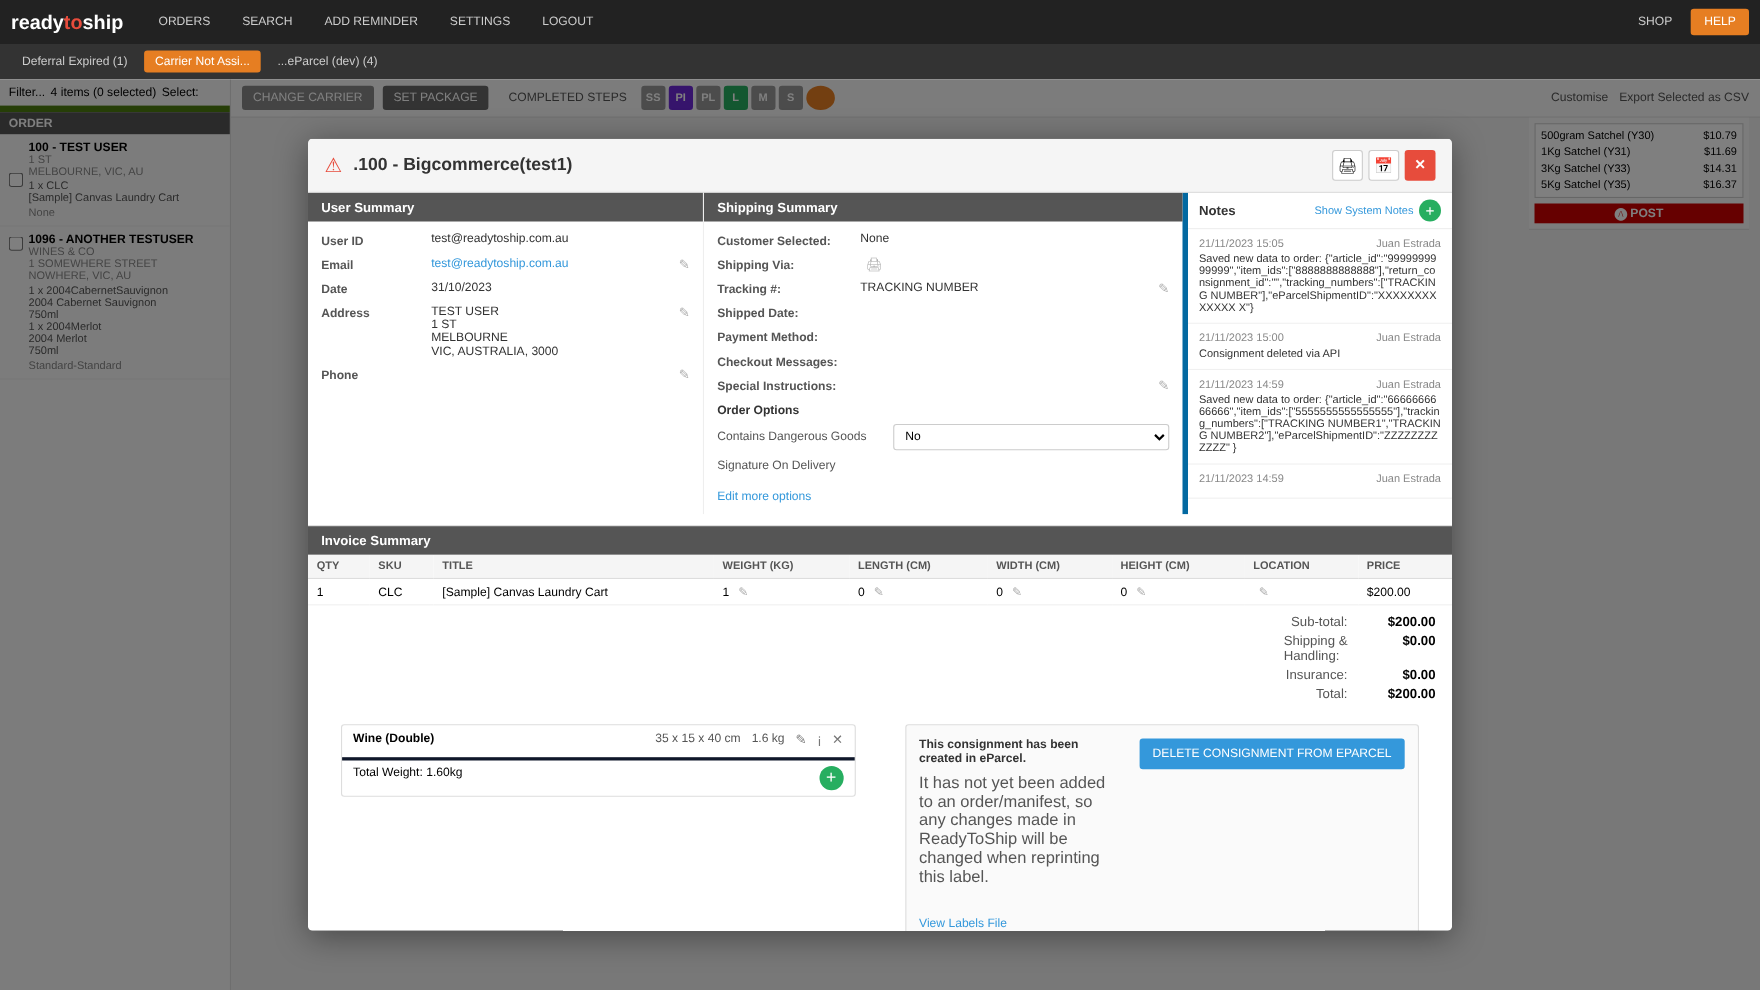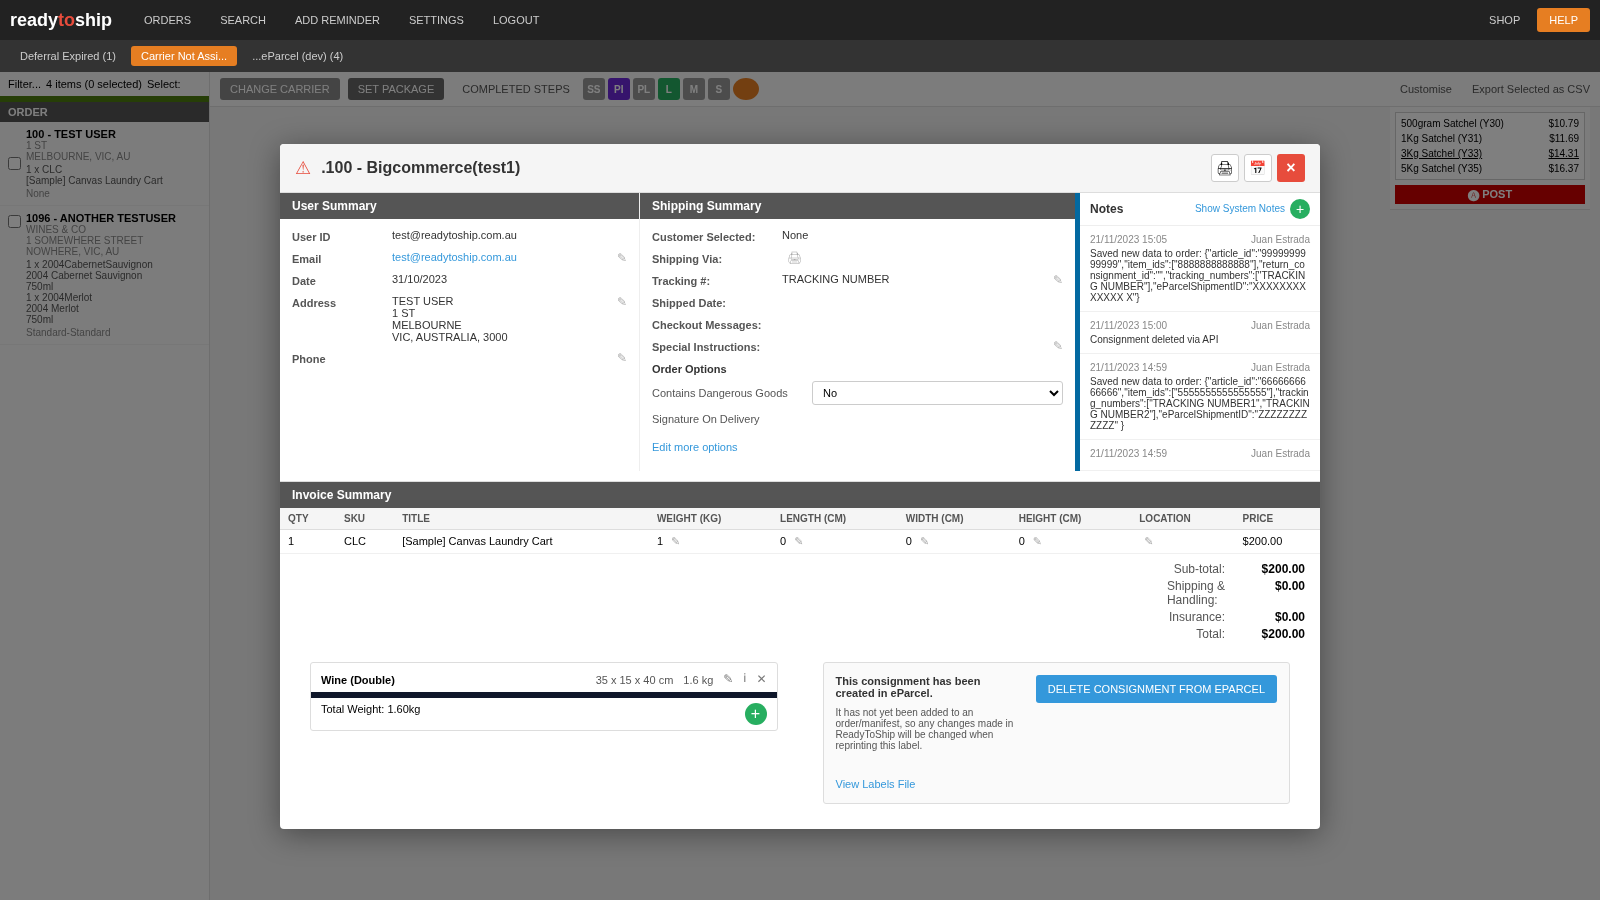--- a/index.html
+++ b/index.html
@@ -363,23 +363,23 @@
     .totals-value { width: 60px; text-align: right; font-weight: bold; }
 
     
     .package-section {
       border: 1px solid #ddd;
       border-radius: 3px;
       margin: 10px 15px;
     }
     .package-row {
       display: flex;
-      align-items: flex-end;
+      align-items: flex-start;
       padding: 6px 10px;
-      border-bottom: 6px solid #0f172a;
+      border-bottom: 3px solid #0f172a;
       gap: 10px;
     }
     .package-name { font-size: 11px; font-weight: bold; flex: 1; }
     .package-dims { font-size: 11px; color: #555; }
     .package-weight { font-size: 11px; color: #555; }
     .package-icon { cursor: pointer; color: #777; }
     .total-weight-row {
       padding: 5px 10px;
       font-size: 11px;
       display: flex;
@@ -398,21 +398,21 @@
 
     
     .consignment-box {
       border: 1px solid #ddd;
       border-radius: 3px;
       margin: 10px 15px;
       padding: 12px;
       background: #fafafa;
     }
     .consignment-text { font-size: 11px; color: #333; margin-bottom: 8px; font-weight: bold; }
-    .consignment-sub { font-size: 10px; color: #555; margin-bottom: 26px; }
+    .consignment-sub { font-size: 15px; color: #555; margin-bottom: 26px; }
     .delete-consignment-btn {
       background: #3498db;
       color: white;
       border: none;
       padding: 8px 12px;
       font-size: 11px;
       cursor: pointer;
       border-radius: 3px;
       width: 100%;
       text-align: center;
@@ -505,37 +505,37 @@
       <span class="completed-steps-label">COMPLETED STEPS</span>
       <div class="step-badges">
         <div class="step-badge badge-ss">SS</div>
         <div class="step-badge badge-pi">PI</div>
         <div class="step-badge badge-pl">PL</div>
         <div class="step-badge badge-l">L</div>
         <div class="step-badge badge-m">M</div>
         <div class="step-badge badge-s">S</div>
         <div class="step-badge badge-print" style="border-radius:50%;"></div>
       </div>
-      <div class="ml-auto" style="display:flex; gap:20px; align-items:flex-start;">
+      <div class="ml-auto" style="display:flex; gap:10px; align-items:flex-start;">
         <button class="customise-btn">Customise</button>
         <button class="export-btn">Export Selected as CSV</button>
       </div>
     </div>
 
     <div style="padding: 5px; background: #f9f9f9; border-bottom: 1px solid #ddd; font-size: 10px; max-width: 200px; margin-left: auto; margin-right: 10px;">
       <div style="border: 1px solid #ccc; background: white; padding: 3px 5px;">
         <div style="display:flex; justify-content:space-between; padding: 2px 0;">
           <span>500gram Satchel (Y30)</span>
             <span>$10.79</span>
         </div>
         <div style="display:flex; justify-content:space-between; padding: 2px 0;">
           <span>1Kg Satchel (Y31)</span>
             <span>$11.69</span>
         </div>
-        <div style="display:flex; justify-content:space-between; padding: 2px 0; text-decoration: underline;">
+        <div style="display:flex; justify-content:space-between; padding: 2px 0;">
           <span>3Kg Satchel (Y33)</span>
             <span>$14.31</span>
         </div>
         <div style="display:flex; justify-content:space-between; padding: 2px 0;">
           <span>5Kg Satchel (Y35)</span>
             <span>$16.37</span>
         </div>
       </div>
       <div style="margin-top: 5px; background: #c00; color: white; text-align:center; padding: 3px; font-size: 11px; font-weight: bold;">
         🅐 POST
@@ -602,20 +602,24 @@
               <div class="shipping-label">Shipping Via:</div>
               <span class="shipping-edit">🖨</span>
             </div>
             <div class="shipping-row">
               <div class="shipping-label">Tracking #:</div>
               <div class="shipping-value">TRACKING NUMBER</div>
               <span class="shipping-edit">✎</span>
             </div>
             <div class="shipping-row">
               <div class="shipping-label">Shipped Date:</div>
+              <div class="shipping-value"></div>
+            </div>
+            <div class="shipping-row">
+              <div class="shipping-label">Payment Method:</div>
               <div class="shipping-value"></div>
             </div>
             <div class="shipping-row">
               <div class="shipping-label">Checkout Messages:</div>
               <div class="shipping-value"></div>
             </div>
             <div class="shipping-row">
               <div class="shipping-label">Special Instructions:</div>
               <div class="shipping-value"></div>
               <span class="shipping-edit">✎</span>

